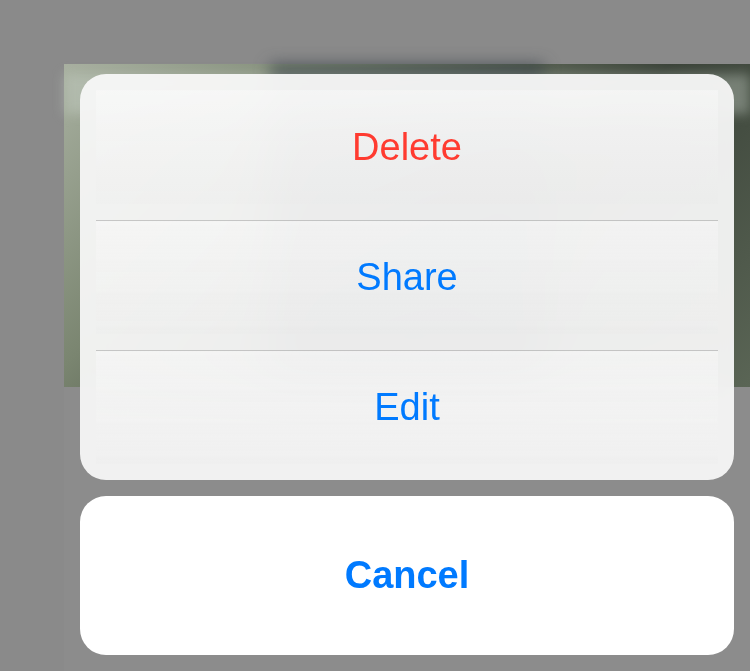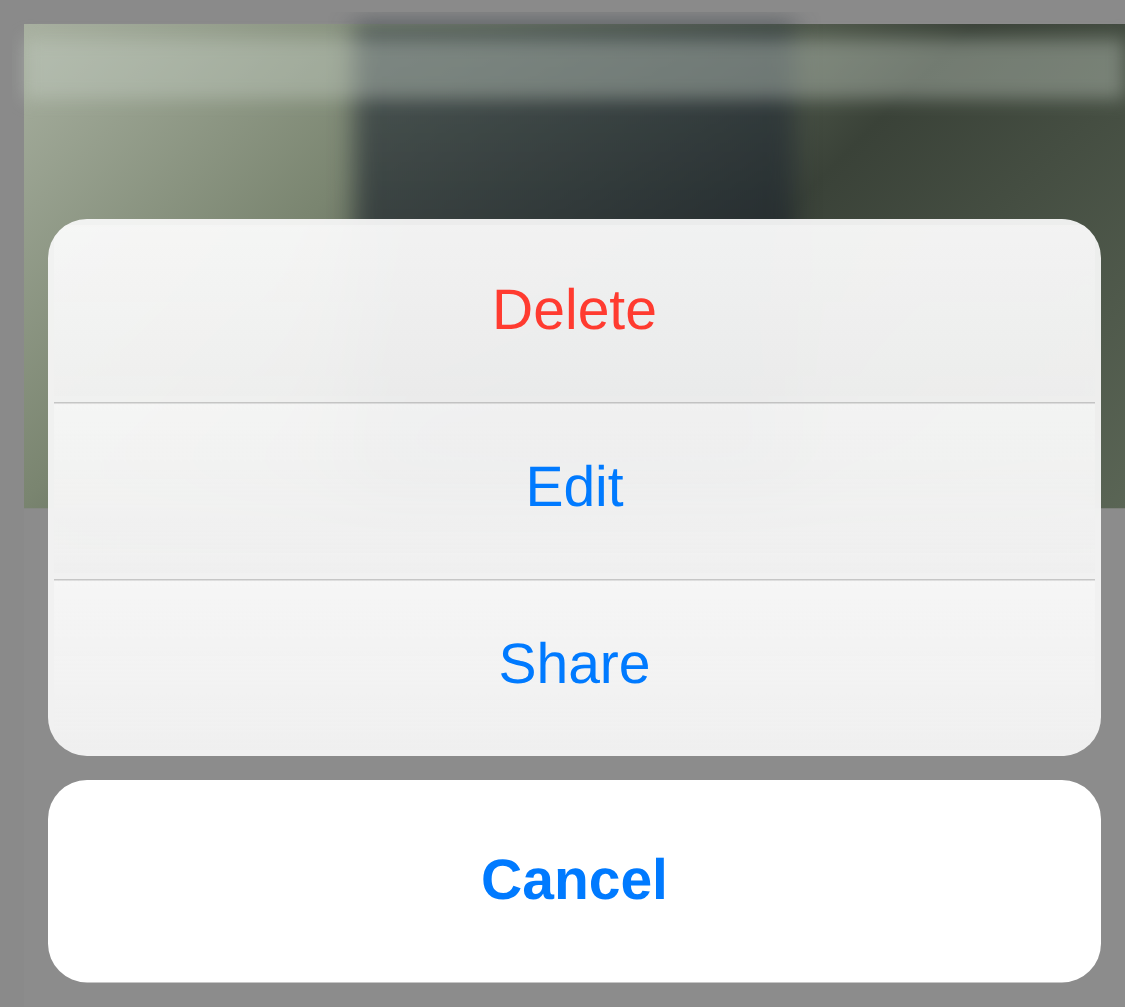--- a/index.html
+++ b/index.html
@@ -1,16 +1,16 @@
 <!DOCTYPE html>
 <html><head>
   <meta charset="utf-8">
   <style>
     * {
-      margin: 4px;
+      margin: 16px;
       padding: 0;
       box-sizing: border-box;
     }
     body {
       width: 750px;
       height: 671px;
       font-family: -apple-system, BlinkMacSystemFont, "Helvetica Neue", sans-serif;
       position: relative;
       overflow: hidden;
       background: #8a8a8a;
@@ -109,19 +109,19 @@
 <body>
 
 <div class="backdrop">
   <div class="backdrop-image"></div>
   <div class="backdrop-lower"></div>
 </div>
 
 <div class="sheet-container">
   <div class="action-group">
     <div class="action-item destructive">Delete</div>
+    <div class="action-item">Share</div>
     <div class="action-item">Edit</div>
-    <div class="action-item">Share</div>
   </div>
   <div class="cancel-group">
     <div class="cancel-item">Cancel</div>
   </div>
 </div>
 
 </body></html>

